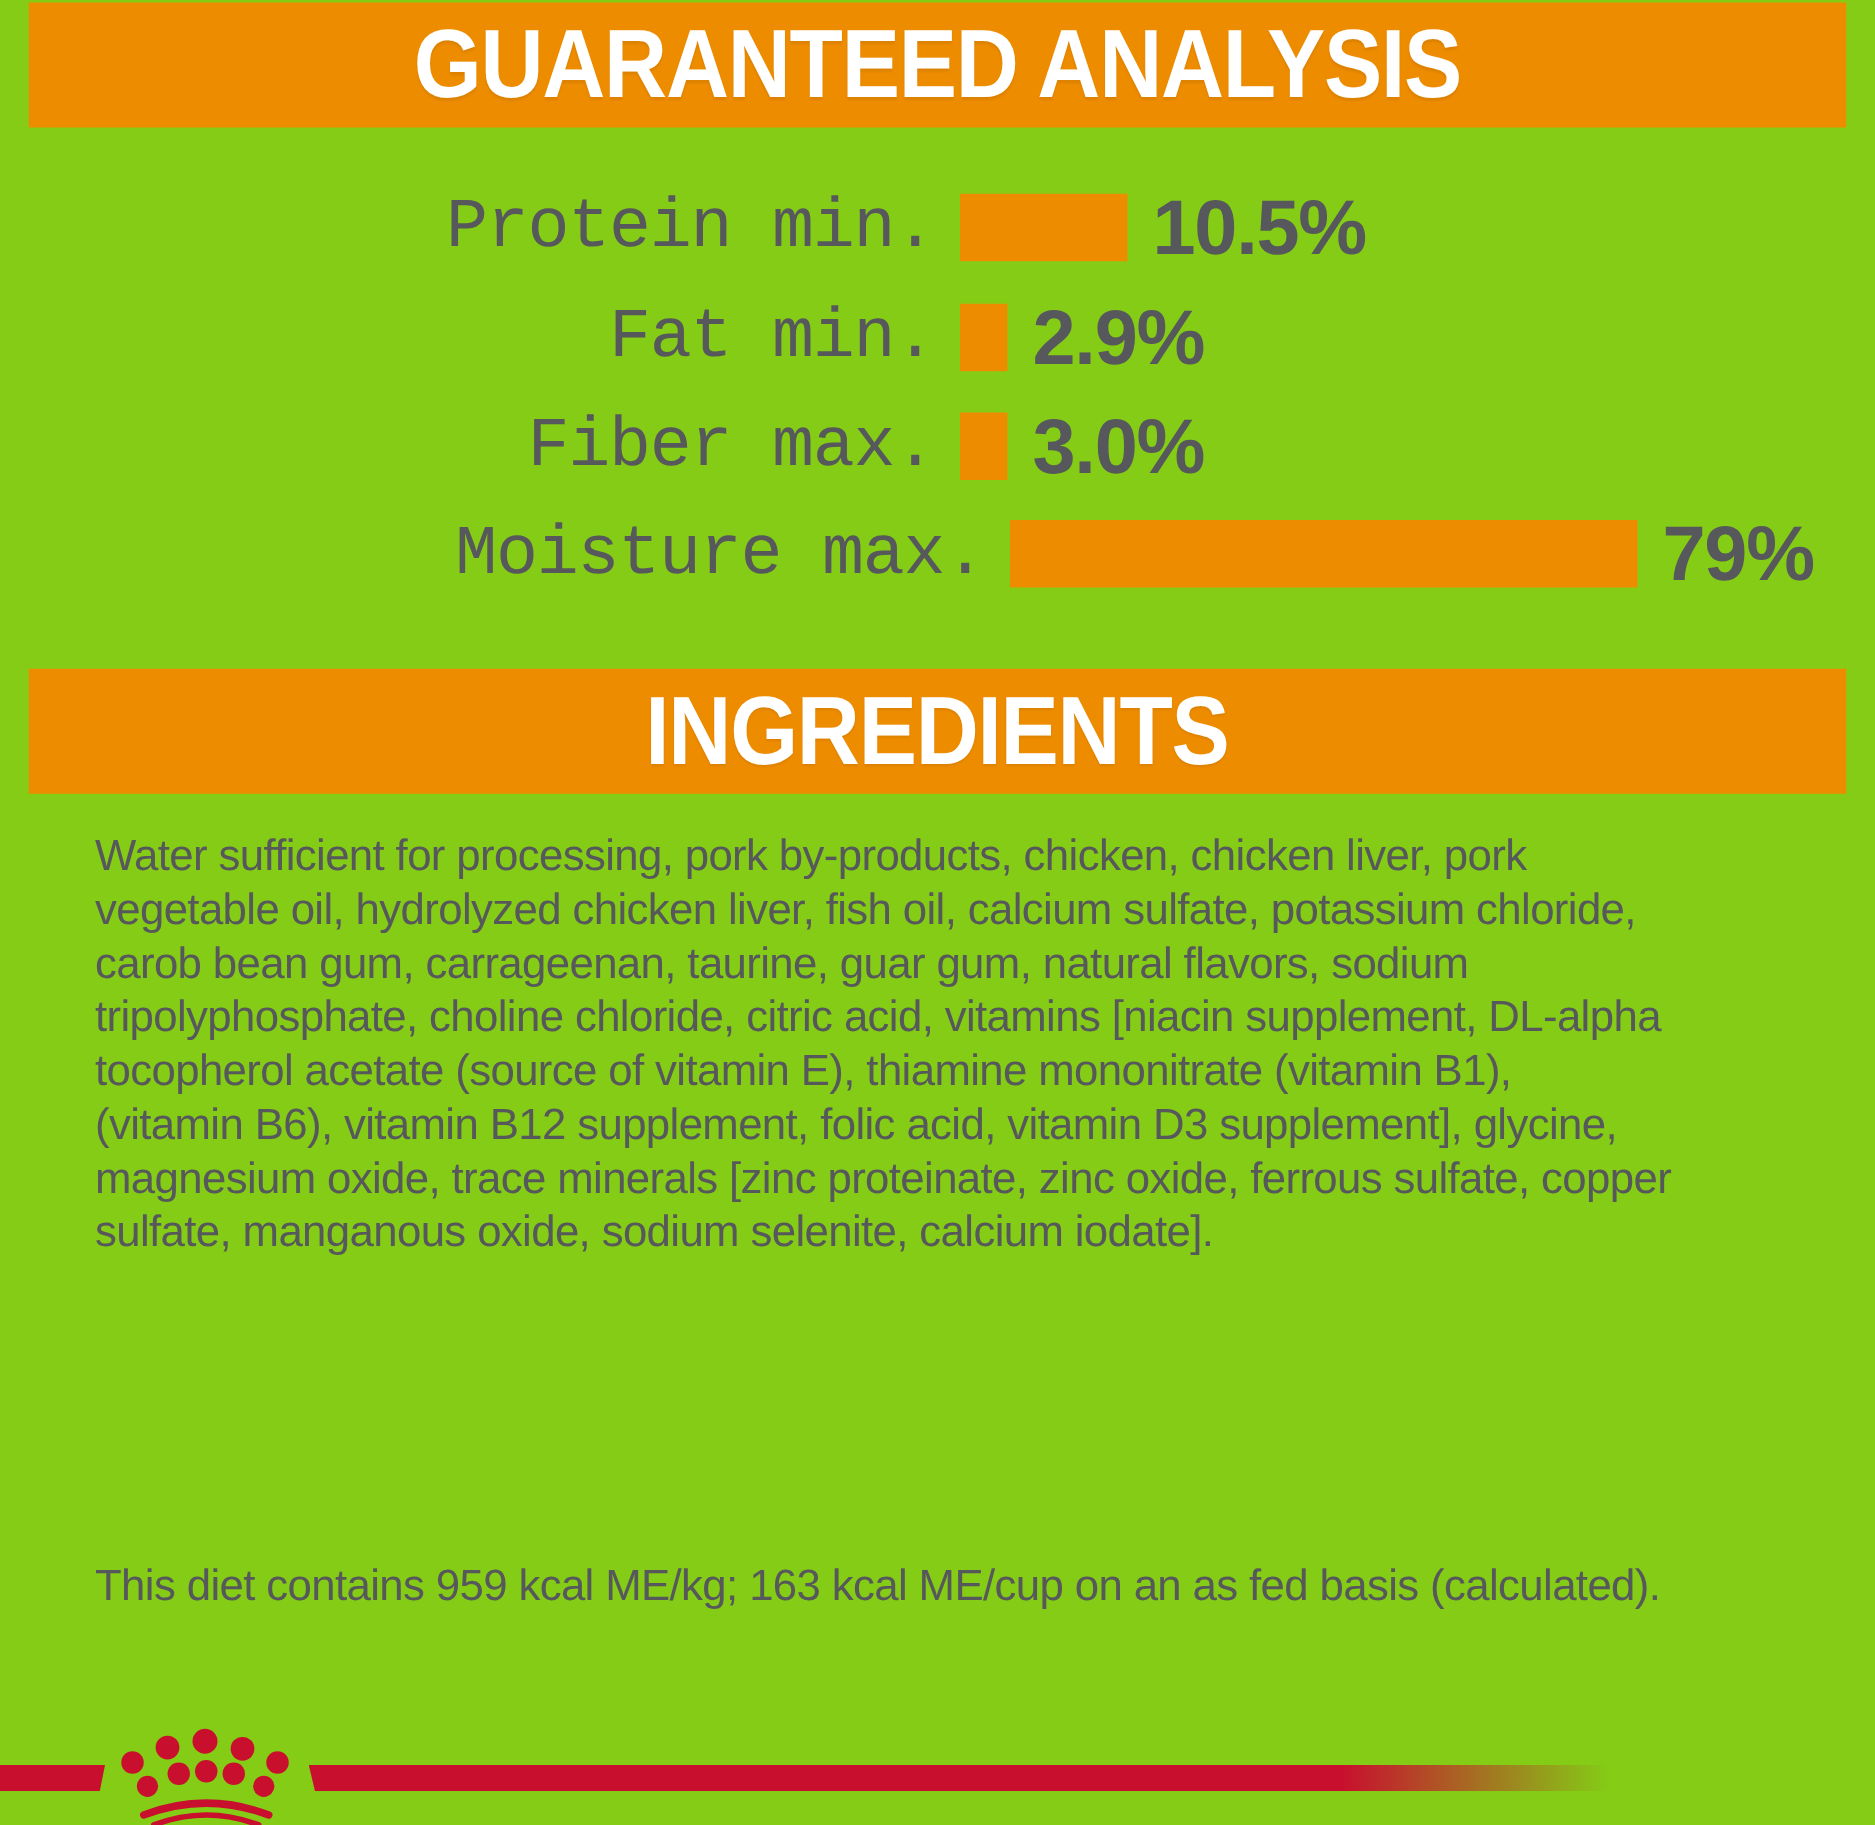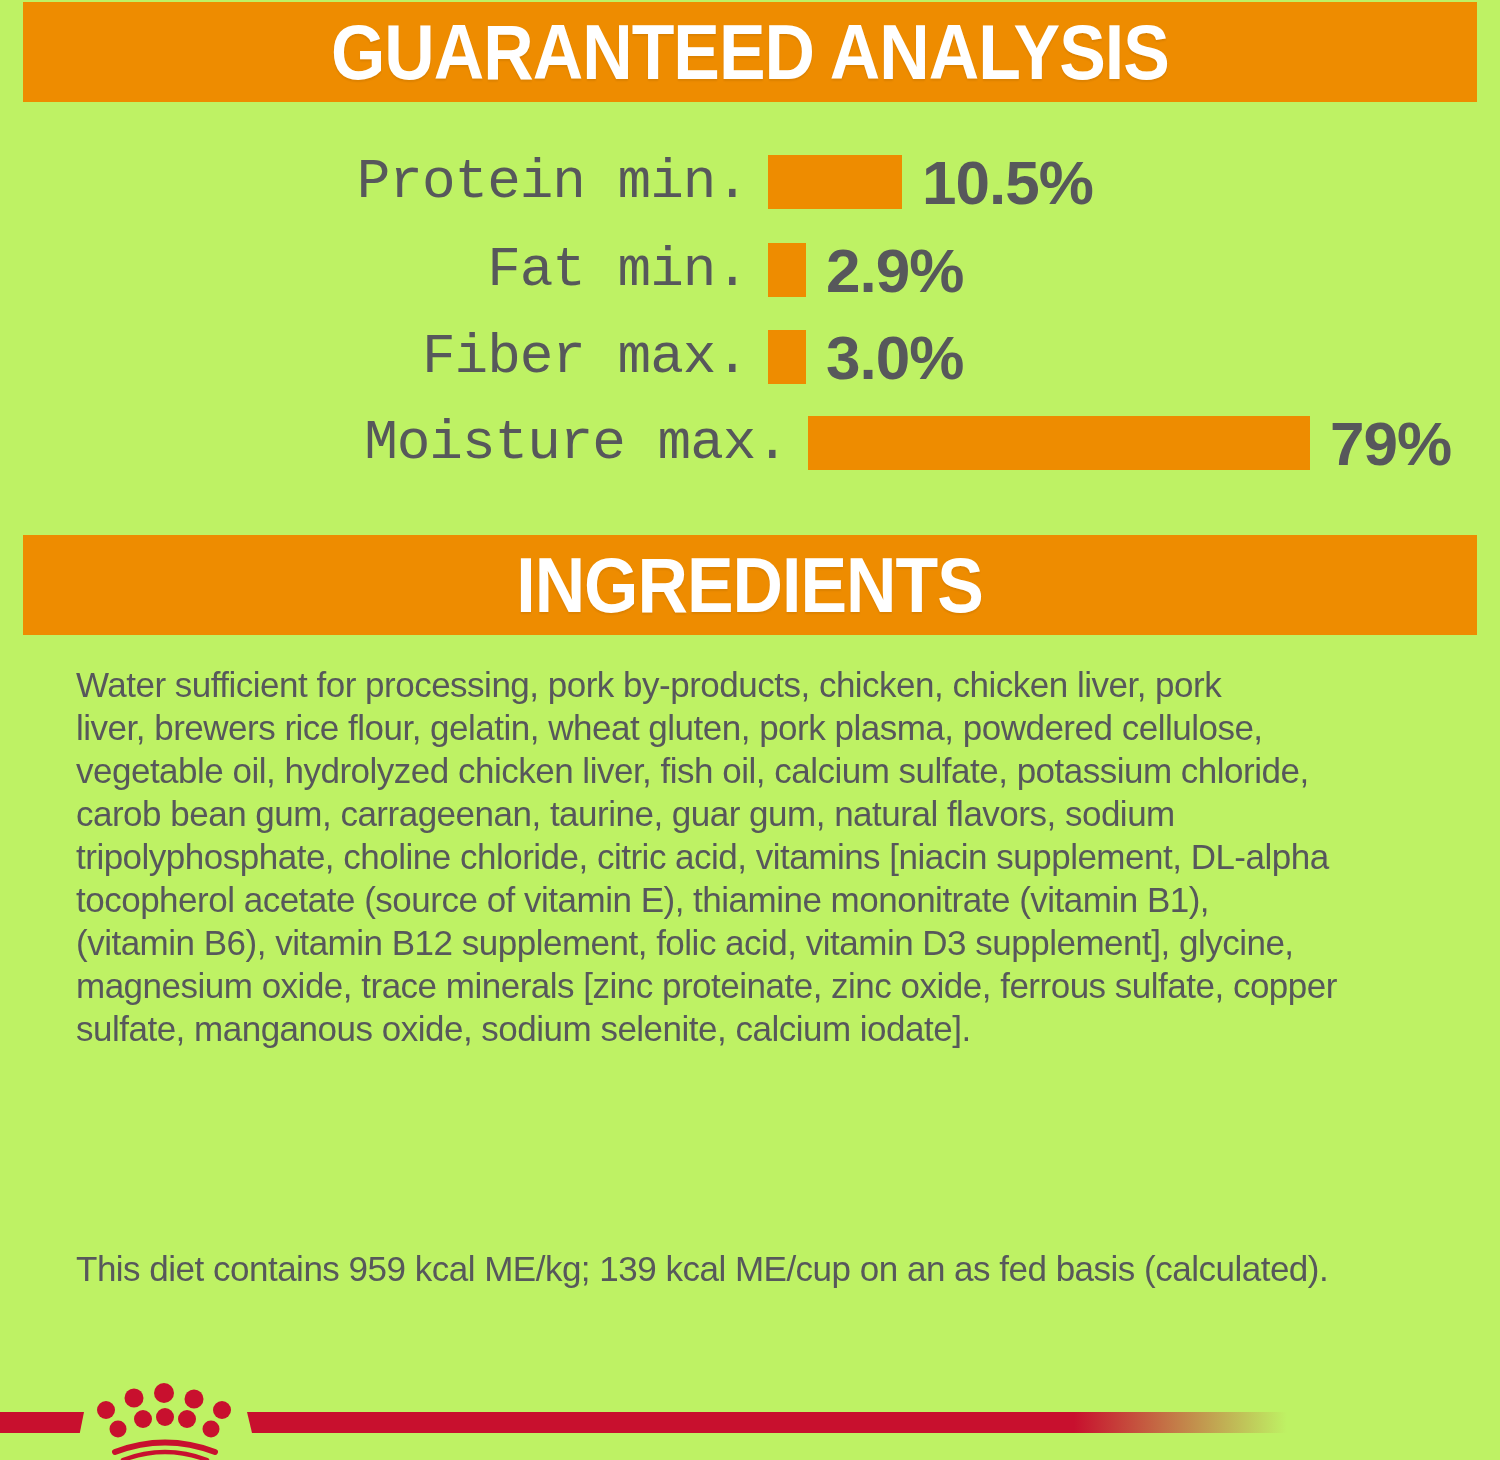--- a/index.html
+++ b/index.html
@@ -1,20 +1,20 @@
 <!DOCTYPE html>
 <html><head>
 <meta charset="utf-8">
 <style>
   html, body { margin: 0; padding: 0; background: #ffffff; }
   #page {
     position: relative;
     width: 1500px;
     height: 1460px;
-    background: #bef264;
+    background: #84cc16;
     overflow: hidden;
     font-family: "Liberation Sans", "DejaVu Sans", sans-serif;
   }
 
   
   .banner {
     position: absolute;
     left: 23px;
     width: 1454px;
     height: 100px;
@@ -168,32 +168,31 @@
       <div class="ga-value">79%</div>
     </div>
   </div>
 
   <div class="banner" id="banner-ing">
     <span class="banner-title">INGREDIENTS</span>
   </div>
 
   <div id="ingredients-text">
       <div>Water sufficient for processing, pork by-products, chicken, chicken liver, pork</div>
-      <div>liver, brewers rice flour, gelatin, wheat gluten, pork plasma, powdered cellulose,</div>
       <div>vegetable oil, hydrolyzed chicken liver, fish oil, calcium sulfate, potassium chloride,</div>
       <div>carob bean gum, carrageenan, taurine, guar gum, natural flavors, sodium</div>
       <div>tripolyphosphate, choline chloride, citric acid, vitamins [niacin supplement, DL-alpha</div>
       <div>tocopherol acetate (source of vitamin E), thiamine mononitrate (vitamin B1),</div>
       <div>(vitamin B6), vitamin B12 supplement, folic acid, vitamin D3 supplement], glycine,</div>
       <div>magnesium oxide, trace minerals [zinc proteinate, zinc oxide, ferrous sulfate, copper</div>
       <div>sulfate, manganous oxide, sodium selenite, calcium iodate].</div>
     </div>
 
 
-  <div id="calorie-text">This diet contains 959 kcal ME/kg; 139 kcal ME/cup on an as fed basis (calculated).</div>
+  <div id="calorie-text">This diet contains 959 kcal ME/kg; 163 kcal ME/cup on an as fed basis (calculated).</div>
 
   <div id="stripe-left"></div>
   <div id="stripe-right"></div>
   <svg id="crown" viewBox="0 0 160 82" xmlns="http://www.w3.org/2000/svg">
     <g fill="#C8102E">
 
       <circle cx="21" cy="32" r="9"></circle>
       <circle cx="49" cy="20" r="9.5"></circle>
       <circle cx="79" cy="15" r="10"></circle>
       <circle cx="109" cy="21" r="9.5"></circle>

